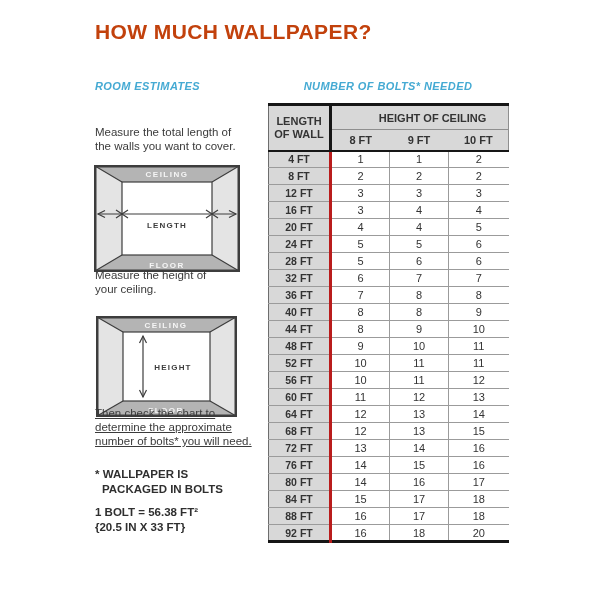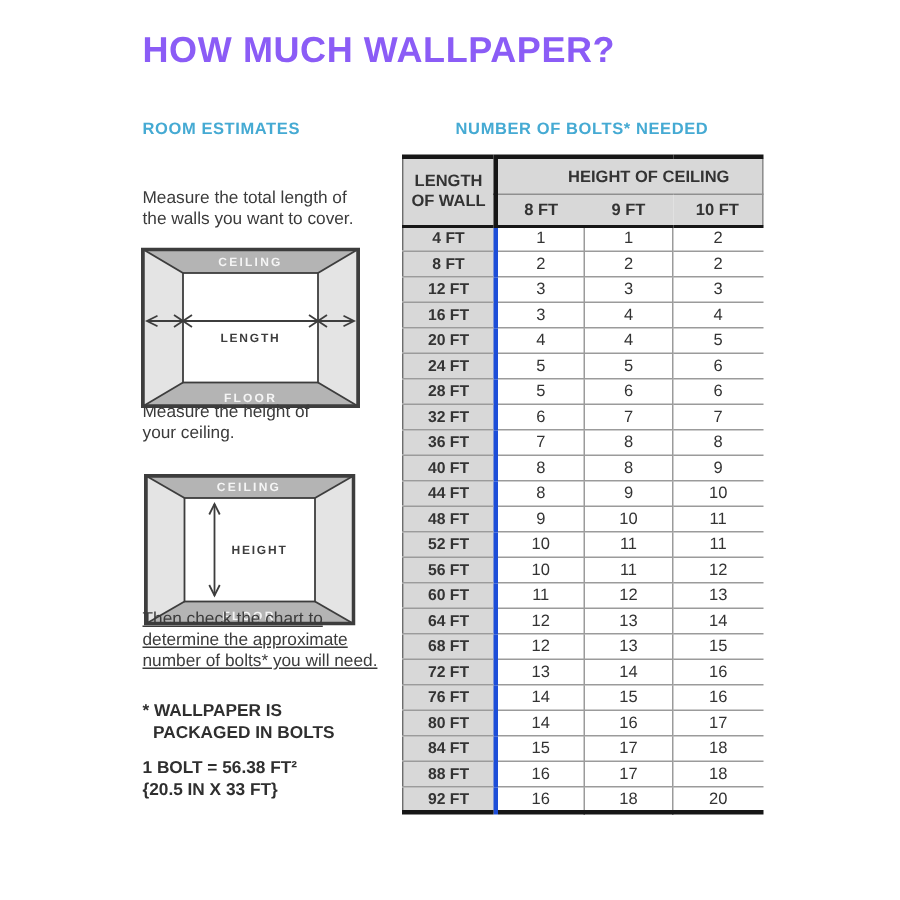--- a/index.html
+++ b/index.html
@@ -6,25 +6,25 @@
   html,body { background:#ffffff; }
   body {
     width:600px; height:600px;
     font-family:"Liberation Sans", sans-serif;
     color:#3a3a3a;
   }
   .page { position:relative; width:600px; height:600px; background:#fff; overflow:hidden; }
 
   .page-title {
     position:absolute; left:95px; top:20px;
-    font-size:24px; font-weight:bold; color:#8b5cf6; letter-spacing:.4px;
+    font-size:21px; font-weight:bold; color:#c2410c; letter-spacing:.4px;
   }
   .section-heading {
     position:absolute; top:80px;
-    font-size:11px; font-weight:bold; color:#45aad3; letter-spacing:.4px;
+    font-size:11px; font-weight:bold; color:#45aad3; letter-spacing:.4px;font-style:italic;
   }
   #room-heading { left:95px; }
   #bolts-heading { left:268px; width:240px; text-align:center; }
 
   .para {
     position:absolute; left:95px;
     font-size:11.5px; line-height:14px; color:#3b3b3b;
     white-space:pre-line;
   }
   #para-length { top:101px;margin-top:24px; }
@@ -66,21 +66,21 @@
   }
   th.ft-head:last-child { border-right:1px solid #8f8f8f; }
   table.bolts tbody td {
     height:17px; font-size:11px;
     border-bottom:1px solid #9b9b9b; border-right:1px solid #9b9b9b;
     background:#fff;
   }
   table.bolts tbody td:last-child { border-right:none; }
   table.bolts tbody td.wall-cell {
     background:#d8d8d8; font-weight:bold; font-size:10.5px;
-    border-right:3px solid #1d4ed8;
+    border-right:3px solid #b91c1c;
   }
 </style>
 </head>
 <body>
 
 <div class="page">
 
   <h1 class="page-title">HOW MUCH WALLPAPER?</h1>
 
   <h2 class="section-heading" id="room-heading">ROOM ESTIMATES</h2>

